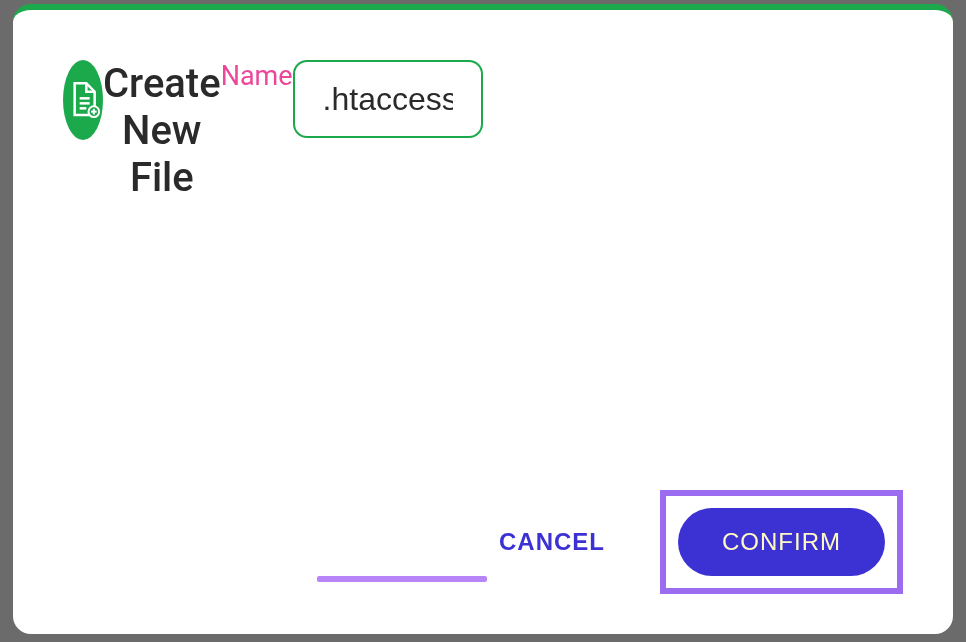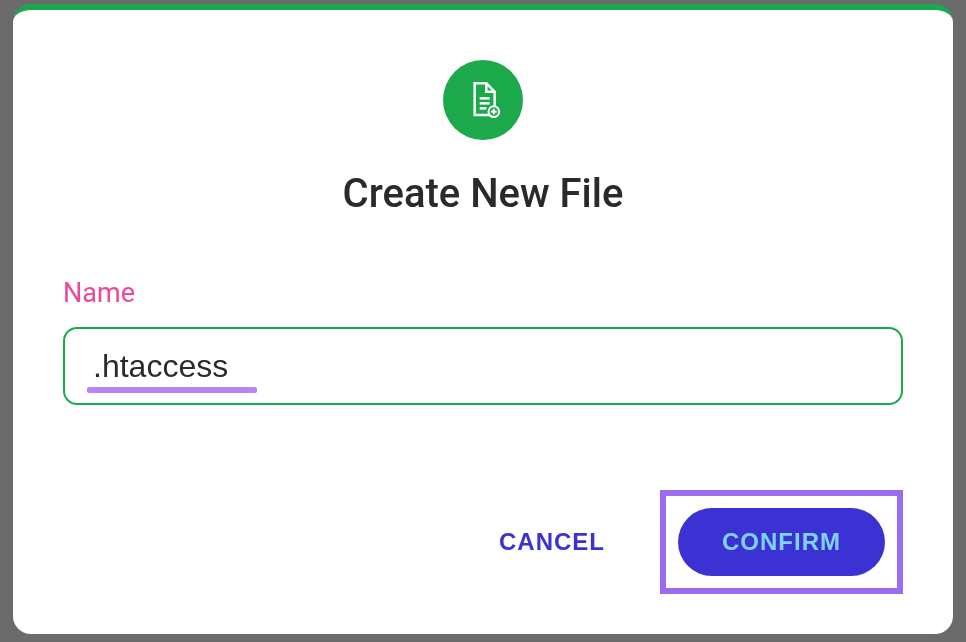--- a/index.html
+++ b/index.html
@@ -18,21 +18,21 @@
       padding-top: 4px;
     }
     .modal {
       width: 940px;
       height: 630px;
       background: #ffffff;
       border-radius: 18px;
       border-top: 6px solid #1ba94c;
       padding: 50px 50px 40px 50px;
       display: flex;
-      flex-direction: column;
+      flex-direction: row;
       position: relative;
     }
     .icon-badge {
       width: 80px;
       height: 80px;
       background: #1ba94c;
       border-radius: 50%;
       margin: 0 auto 30px auto;
       display: flex;
       align-items: center;
@@ -96,23 +96,23 @@
       padding: 12px 16px;
     }
     .confirm-highlight {
       border: 6px solid #9b6cf0;
       padding: 12px;
       display: inline-flex;
     }
     .confirm-button {
       background: #3c32d4;
       border: none;
-      color: #7dd3fc;
+      color: #fef9c3;
       font-size: 24px;
-      font-weight: 700;
+      font-weight: 400;
       letter-spacing: 1px;
       cursor: pointer;
       padding: 20px 44px;
       border-radius: 40px;
     }
   </style>
 </head>
 <body>
 
 <div class="modal">

